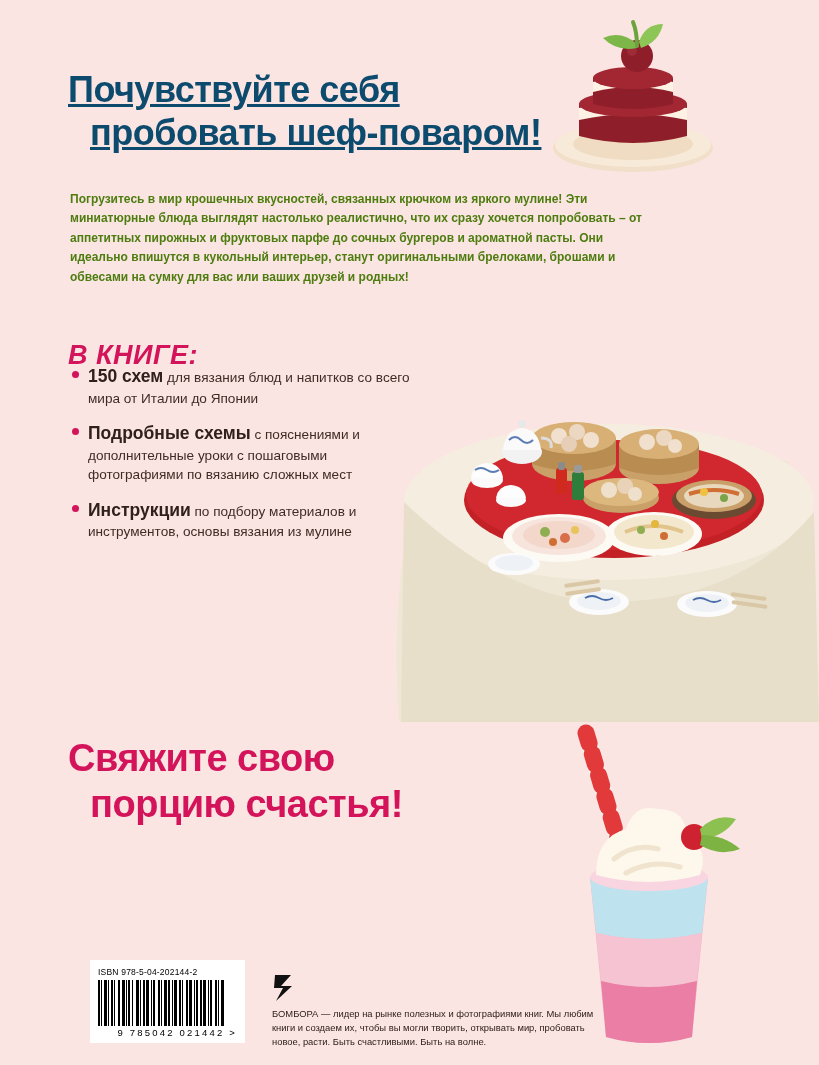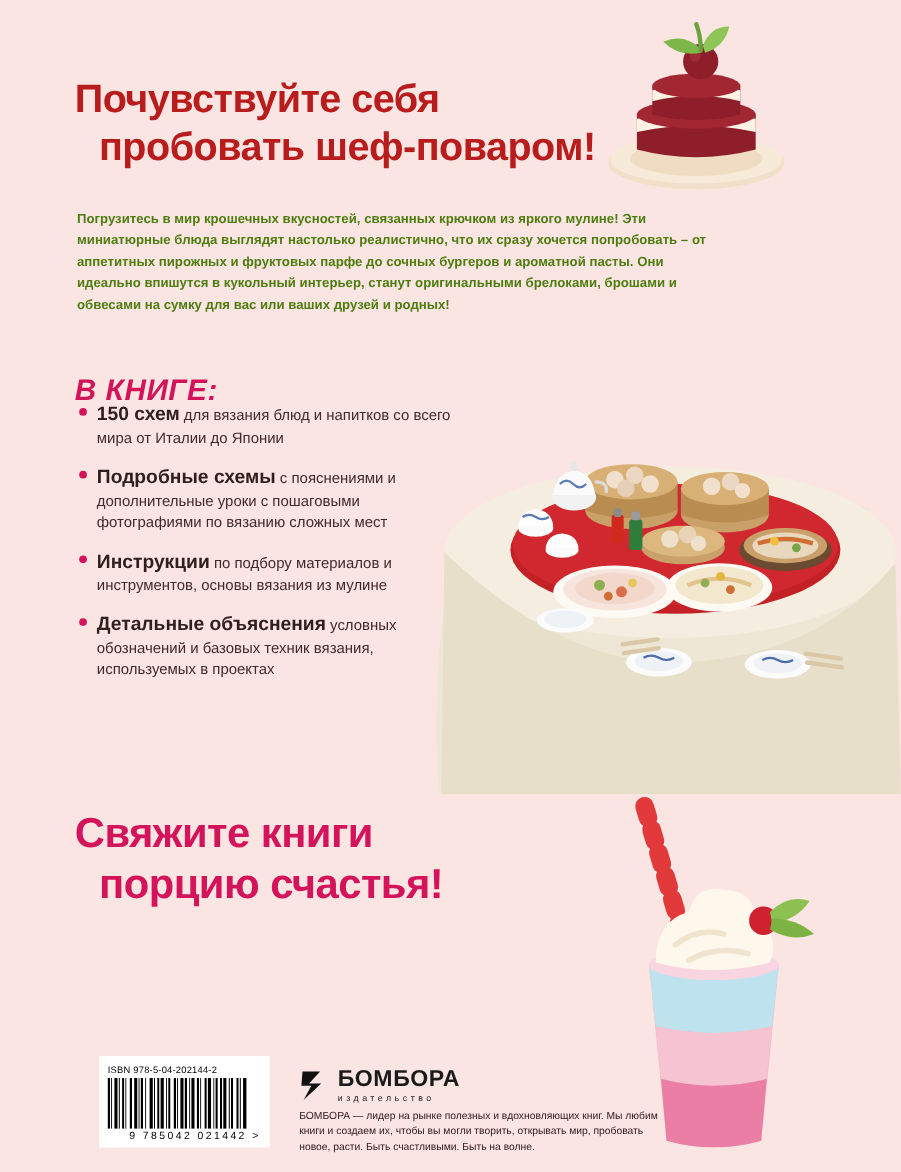--- a/index.html
+++ b/index.html
@@ -16,22 +16,23 @@
 
   
   .headline {
     position: absolute;
     left: 68px;
     top: 68px;
     width: 480px;
     font-size: 36px;
     line-height: 1.2;
     font-weight: bold;
-    color: #b91c1c;
+    color: #0c4a6e;
     letter-spacing: -0.5px;
+    text-decoration: underline;
   }
   .headline .l2 { display: block; padding-left: 22px; }
 
   
   .intro {
     position: absolute;
     left: 70px;
     top: 178px;
     width: 590px;
     font-size: 12px;
@@ -231,23 +232,20 @@
 
 <div class="bullets">
   <div class="bullet">
     <b>150 схем</b><span class="rest"> для вязания блюд и напитков со всего мира от Италии до Японии</span>
   </div>
   <div class="bullet">
     <b>Подробные схемы</b><span class="rest"> с пояснениями и дополнительные уроки с пошаговыми фотографиями по вязанию сложных мест</span>
   </div>
   <div class="bullet">
     <b>Инструкции</b><span class="rest"> по подбору материалов и инструментов, основы вязания из мулине</span>
-  </div>
-  <div class="bullet">
-    <b>Детальные объяснения</b><span class="rest"> условных обозначений и базовых техник вязания, используемых в проектах</span>
   </div>
 </div>
 
 <div class="photo-table">
   <svg viewBox="0 0 460 370" width="460" height="370">
 
     <path d="M60 120 Q230 40 430 110 L460 370 L40 370 Q30 240 60 120 Z" fill="#efe7d5"></path>
     <ellipse cx="250" cy="150" rx="205" ry="78" fill="#f5eee0"></ellipse>
     <path d="M45 150 Q150 250 250 250 Q380 250 455 160 L460 370 L42 370 Z" fill="#e8dfca"></path>
 
@@ -323,21 +321,21 @@
     <ellipse cx="155" cy="211" rx="19" ry="8" fill="#eef2f7"></ellipse>
 
     <rect x="205" y="232" width="36" height="4" rx="2" fill="#d9c7a6" transform="rotate(-8 205 232)"></rect>
     <rect x="206" y="240" width="36" height="4" rx="2" fill="#d9c7a6" transform="rotate(-8 206 240)"></rect>
     <rect x="372" y="240" width="36" height="4" rx="2" fill="#d9c7a6" transform="rotate(8 372 240)"></rect>
     <rect x="373" y="248" width="36" height="4" rx="2" fill="#d9c7a6" transform="rotate(8 373 248)"></rect>
   </svg>
 </div>
 
 <div class="slogan">
-  <span>Свяжите книги</span>
+  <span>Свяжите свою</span>
   <span class="l2">порцию счастья!</span>
 </div>
 
 <div class="photo-shake">
   <svg viewBox="0 0 230 330" width="230" height="330">
 
     <g>
       <path d="M52 16 L92 150" stroke="#f2f2f2" stroke-width="17" stroke-linecap="round"></path>
       <path d="M52 16 L92 150" stroke="#e23a3a" stroke-width="17" stroke-linecap="round" stroke-dasharray="11 11"></path>
     </g>
@@ -437,20 +435,16 @@
     </div>
     <div class="barnum">9 785042 021442 &gt;</div>
   </div>
 
   <div class="publisher">
     <span class="pub-mark">
       <svg viewBox="0 0 26 30" width="26" height="30">
         <path d="M3 2 L19 2 L9 13 L20 13 L4 28 L11 15 L2 15 Z" fill="#111"></path>
       </svg>
     </span>
-    <span>
-      <div class="pub-name">БОМБОРА</div>
-      <div class="pub-sub">издательство</div>
-    </span>
   </div>
 
-  <div class="pub-blurb">БОМБОРА — лидер на рынке полезных и вдохновляющих книг. Мы любим книги и создаем их, чтобы вы могли творить, открывать мир, пробовать новое, расти. Быть счастливыми. Быть на волне.</div>
+  <div class="pub-blurb">БОМБОРА — лидер на рынке полезных и фотографиями книг. Мы любим книги и создаем их, чтобы вы могли творить, открывать мир, пробовать новое, расти. Быть счастливыми. Быть на волне.</div>
 </div>
 
 </body></html>

